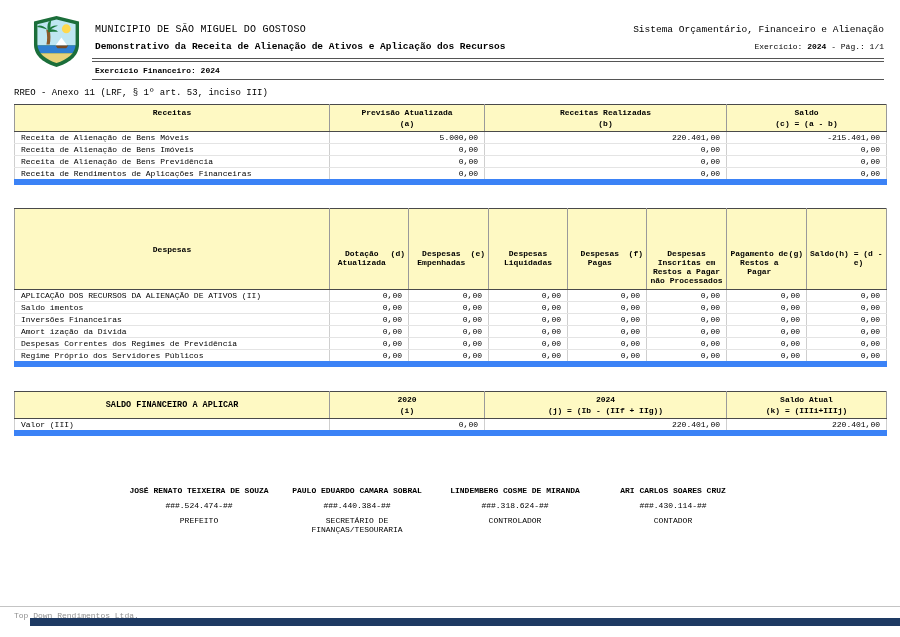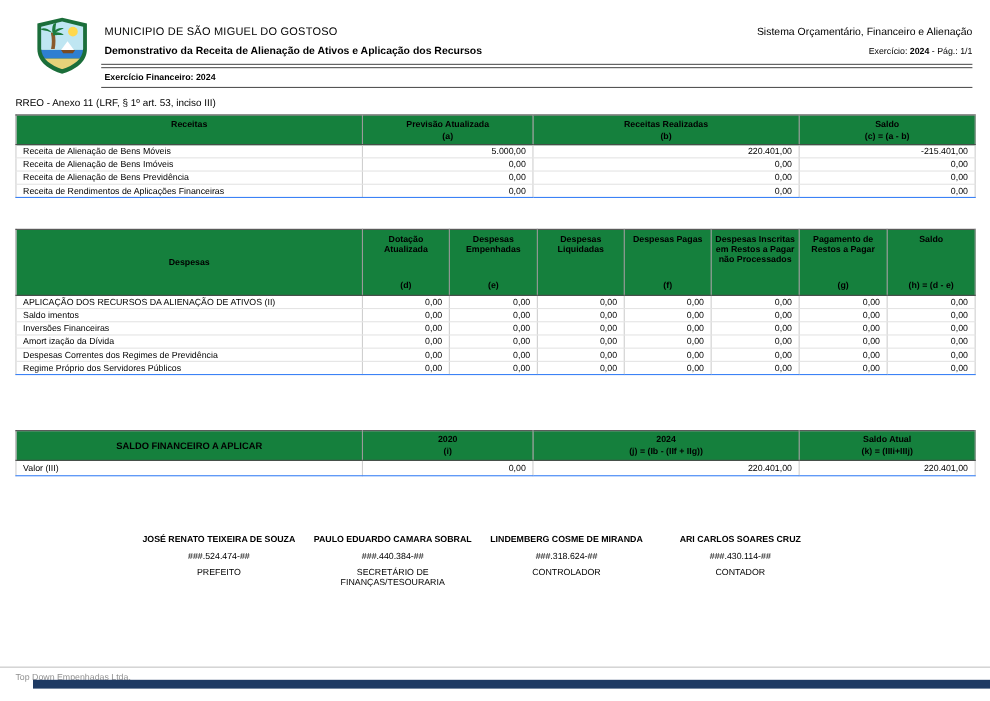--- a/index.html
+++ b/index.html
@@ -1,19 +1,19 @@
 <!DOCTYPE html>
 <html><head>
 <meta charset="utf-8">
 <style>
   * { margin:0; padding:0; box-sizing:border-box; }
   html,body { background:#fff; }
   .page {
     position:relative; width:900px; height:627px; background:#fff;
-    font-family:Liberation Sans, sans-serif; color:#000; overflow:hidden;
+    font-family:Liberation Mono, monospace; color:#000; overflow:hidden;
   }
   
   .logo { position:absolute; left:33px; top:15px; width:47px; height:53px; }
   .hdr-left { position:absolute; left:95px; top:24px; }
   .muni { font-size:10px; letter-spacing:.2px; }
   .rpt-title { font-size:9.5px; font-weight:bold; margin-top:6px; }
   .hdr-right { position:absolute; right:16px; top:24px; text-align:right; }
   .system { font-size:9.5px; }
   .exline { font-size:8px; margin-top:7px; }
   .rule { position:absolute; height:1px; background:#555; }
@@ -21,41 +21,41 @@
   .r2 { left:92px; right:16px; top:61px; }
   .r3 { left:92px; right:16px; top:79px; }
   .fiscal { position:absolute; left:95px; top:66px; font-size:8px; font-weight:bold; }
   .annex { position:absolute; left:14px; top:88px; font-size:9px; }
 
   
   .t { position:absolute; left:14px; width:872px; border-collapse:collapse; table-layout:fixed; }
   .t th {
     font-weight:bold; font-size:8px; text-align:center; vertical-align:top;
     border:1px solid #9a9a9a; border-top-color:#4a4a4a; border-bottom-color:#4a4a4a;
-    padding:3px 2px; background:#15803d;
+    padding:3px 2px; background:#fef9c3;
   }
   .t td {
     font-size:8px; height:12px; padding:1px 6px; white-space:nowrap; overflow:hidden;
     border-left:1px solid #cfcfcf; border-right:1px solid #cfcfcf; border-bottom:1px solid #e4e4e4;
   }
-  .t tbody tr:last-child td { border-bottom:1px solid #3b82f6; }
+  .t tbody tr:last-child td { border-bottom:6px solid #3b82f6; }
   .num { text-align:right; }
   .lbl { text-align:left; }
   .ind0 { padding-left:2px; }
   .ind1 { padding-left:18px; }
   .ind2 { padding-left:30px; }
   .ind3 { padding-left:42px; }
   .hsub { margin-top:2px; }
 
   #t1 { top:104px; }
   #t1 th { height:26px; }
 
   #t2 { top:208px; }
   #t2 th { height:60px; padding:4px 3px; }
-  .hcol { display:flex; flex-direction:column; justify-content:space-between; height:100%; }
+  .hcol { display:flex; flex-direction:row; justify-content:space-between; height:100%;margin-top:36px; }
   .hmid { display:flex; align-items:center; justify-content:center; height:100%; }
 
   #t3 { top:391px; }
   #t3 th { height:26px; }
   #t3 .thmid { display:flex; align-items:center; justify-content:center; height:100%; font-size:8.5px; }
   #t3 td { height:14px; }
 
   
   .sigs { position:absolute; left:120px; top:486px; width:632px; display:flex; justify-content:space-between; }
   .sig { width:158px; text-align:center; }
@@ -343,16 +343,16 @@
       <div class="role">CONTROLADOR</div>
     </div>
     <div class="sig">
       <div class="name">ARI CARLOS SOARES CRUZ</div>
       <div class="cpf">###.430.114-##</div>
       <div class="role">CONTADOR</div>
     </div>
   </div>
 
   <div class="foot-rule"></div>
-  <div class="foot-text">Top Down Empenhadas Ltda.</div>
+  <div class="foot-text">Top Down Rendimentos Ltda.</div>
   <div class="foot-bar"></div>
 
 </div>
 
 </body></html>

